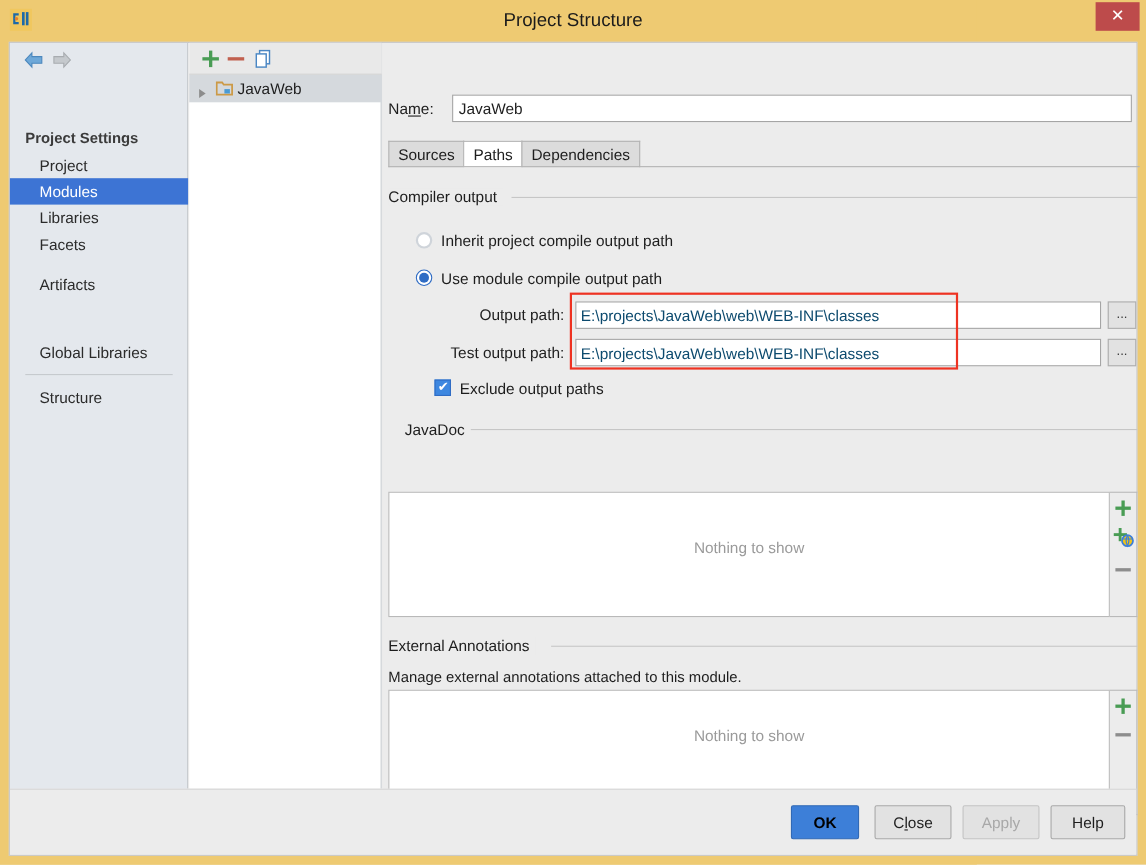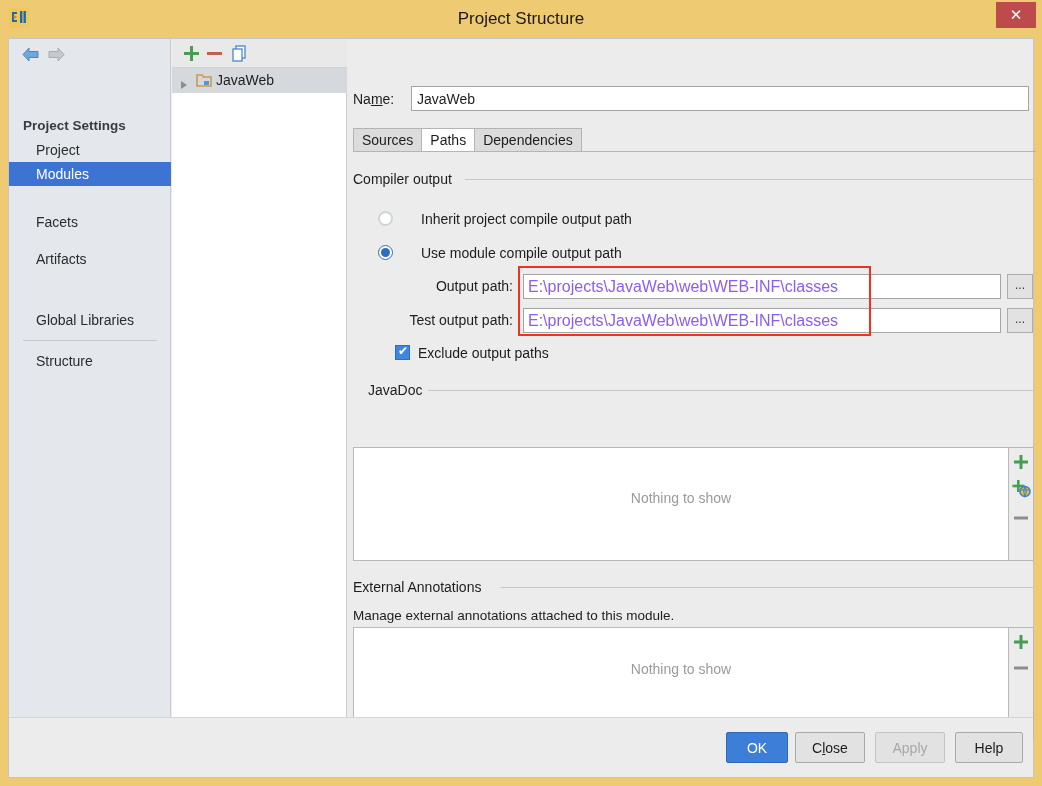--- a/index.html
+++ b/index.html
@@ -154,32 +154,32 @@
     border-radius: 50%;
   }
   .radio.off { border: 2px solid #cfd4da; background: #ffffff; }
   .radio.on  { border: 1px solid #2f6cc4; background: #ffffff; }
   .radio.on::after {
     content: ""; position: absolute; left: 2px; top: 2px;
     width: 9px; height: 9px; border-radius: 50%; background: #2f6cc4;
   }
   .radio-label {
     position: absolute; left: 23px; top: 0; height: 20px; line-height: 20px;
-    font-size: 14px; color: #1d1d1d; white-space: nowrap; margin-left: 20px;
+    font-size: 14px; color: #1d1d1d; white-space: nowrap;
   }
 
   .field-label {
     position: absolute; height: 24px; line-height: 24px;
     font-size: 14px; color: #1d1d1d; text-align: right;
   }
   .path-input {
     position: absolute; height: 25px;
     background: #ffffff; border: 1px solid #a5a5a5;
-    font-family: "Liberation Sans", sans-serif; font-size: 16px;
-    color: #8b5cf6; padding: 0 4px;
+    font-family: "Liberation Sans", sans-serif; font-size: 14px;
+    color: #0c4a6e; padding: 0 4px;
   }
   .browse-btn {
     position: absolute; width: 26px; height: 25px;
     background: #e2e2e2; border: 1px solid #adadad;
     font-size: 12px; line-height: 21px; text-align: center;
     color: #3a3a3a; cursor: pointer;
     font-family: "Liberation Sans", sans-serif;
   }
 
   #exclude-row { position: absolute; left: 47px; top: 304px; height: 20px; cursor: pointer; }
@@ -226,21 +226,21 @@
     background: #ececec; border-top: 1px solid #d6d6d6;
   }
   .dlg-btn {
     position: absolute; top: 14px; height: 31px;
     border: 1px solid #a9a9a9; background: #e2e2e2;
     font-family: "Liberation Sans", sans-serif; font-size: 14px;
     color: #1d1d1d; cursor: pointer; border-radius: 2px;
   }
   .dlg-btn u { text-decoration: underline; }
   #btn-ok {
-    background: #3d7fd8; border-color: #3169b5; color: #ffffff; font-weight: normal; margin-left: 7px;
+    background: #3d7fd8; border-color: #3169b5; color: #000000; font-weight: bold;
   }
   #btn-apply { color: #a8a8a8; border-color: #c4c4c4; cursor: default; }
 </style>
 </head>
 <body>
 
 <div id="window">
 
   <div id="titlebar">
     <span id="app-logo">
@@ -269,20 +269,21 @@
         <span id="nav-fwd" class="nav-arrow">
           <svg width="22" height="20" viewBox="0 0 22 20">
             <path d="M13 3 L19 9.5 L13 16 L13 12.5 L4 12.5 L4 6.5 L13 6.5 Z" fill="#c5c9cd" stroke="#a8acb0" stroke-width="1"></path>
           </svg>
         </span>
       </div>
 
       <div class="nav-group" style="top:75px">Project Settings</div>
       <div class="nav-item selected" style="top:123px">Modules</div>
       <div class="nav-item" style="top:99px">Project</div>
+      <div class="nav-item" style="top:147px">Libraries</div>
       <div class="nav-item" style="top:171px">Facets</div>
       <div class="nav-item" style="top:208px">Artifacts</div>
 
       <div class="nav-item" style="top:269px">Global Libraries</div>
 
       <div id="nav-sep" style="top:301px"></div>
 
       <div class="nav-item" style="top:310px">Structure</div>
     </div>
 

